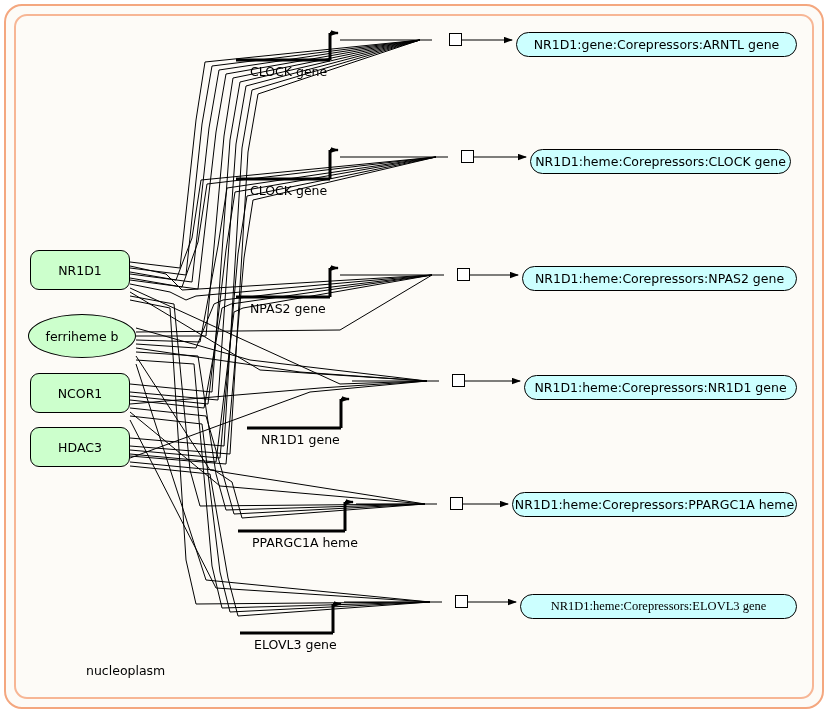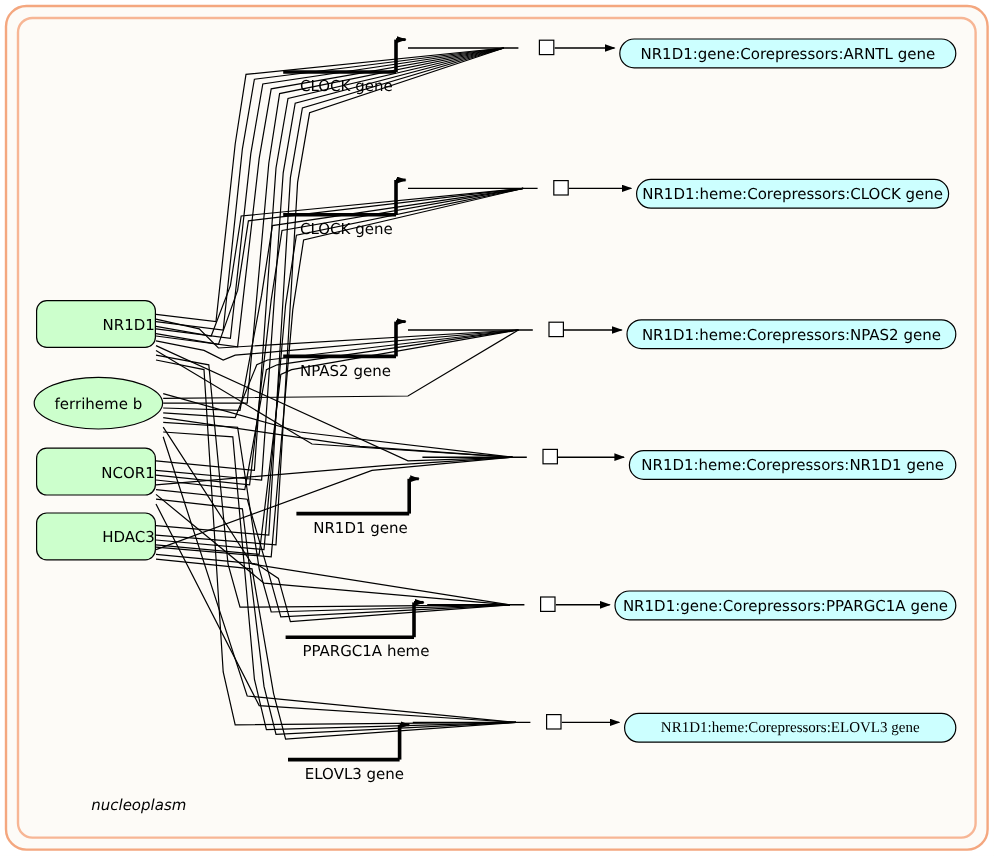--- a/index.html
+++ b/index.html
@@ -18,21 +18,21 @@
     border-radius:13px;
     box-sizing:border-box;
     background:#fdfbf7;
   }
   #edges{position:absolute;left:0;top:0;width:828px;height:713px;}
   .nodelayer{position:absolute;left:0;top:0;width:828px;height:713px;}
 
   .node{position:absolute;box-sizing:border-box;display:flex;align-items:center;justify-content:center;
         font-size:12.5px;color:#000;white-space:nowrap;}
   .protein{
-    background:#ccffcc;border:1.4px solid #000;border-radius:9px;justify-content:flex-end;
+    background:#ccffcc;border:1.4px solid #000;border-radius:9px;
   }
   .smallmol{
     background:#ccffcc;border:1.4px solid #000;border-radius:50%;
   }
   .complex{
     background:#ccffff;border:1.4px solid #000;
     font-size:12.5px;
   }
   .gene-label{position:absolute;font-size:12.5px;color:#000;white-space:nowrap;}
   .compartment-label{position:absolute;font-size:12.5px;color:#000;}
@@ -163,21 +163,21 @@
       <div class="node complex" style="left: 530px; top: 149px; width: 261px; height: 25px; border-radius: 12.5px;">
         <span>NR1D1:heme:Corepressors:CLOCK gene</span>
       </div>
       <div class="node complex" style="left: 522px; top: 266px; width: 275px; height: 25px; border-radius: 12.5px;">
         <span>NR1D1:heme:Corepressors:NPAS2 gene</span>
       </div>
       <div class="node complex" style="left: 524px; top: 375px; width: 273px; height: 25px; border-radius: 12.5px;">
         <span>NR1D1:heme:Corepressors:NR1D1 gene</span>
       </div>
       <div class="node complex" style="left: 512px; top: 492px; width: 285px; height: 25px; border-radius: 12.5px;">
-        <span>NR1D1:gene:Corepressors:PPARGC1A gene</span>
+        <span>NR1D1:heme:Corepressors:PPARGC1A heme</span>
       </div>
       <div class="node complex" style="left: 520px; top: 594px; width: 277px; height: 25px; border-radius: 12.5px; font-family: Liberation Serif, serif;">
         <span>NR1D1:heme:Corepressors:ELOVL3 gene</span>
       </div>
     </div>
 
-  <div class="compartment-label" style="left:76px;top:663px;font-style:italic;">nucleoplasm</div>
+  <div class="compartment-label" style="left:86px;top:663px;">nucleoplasm</div>
 </div>
 
 </body></html>

